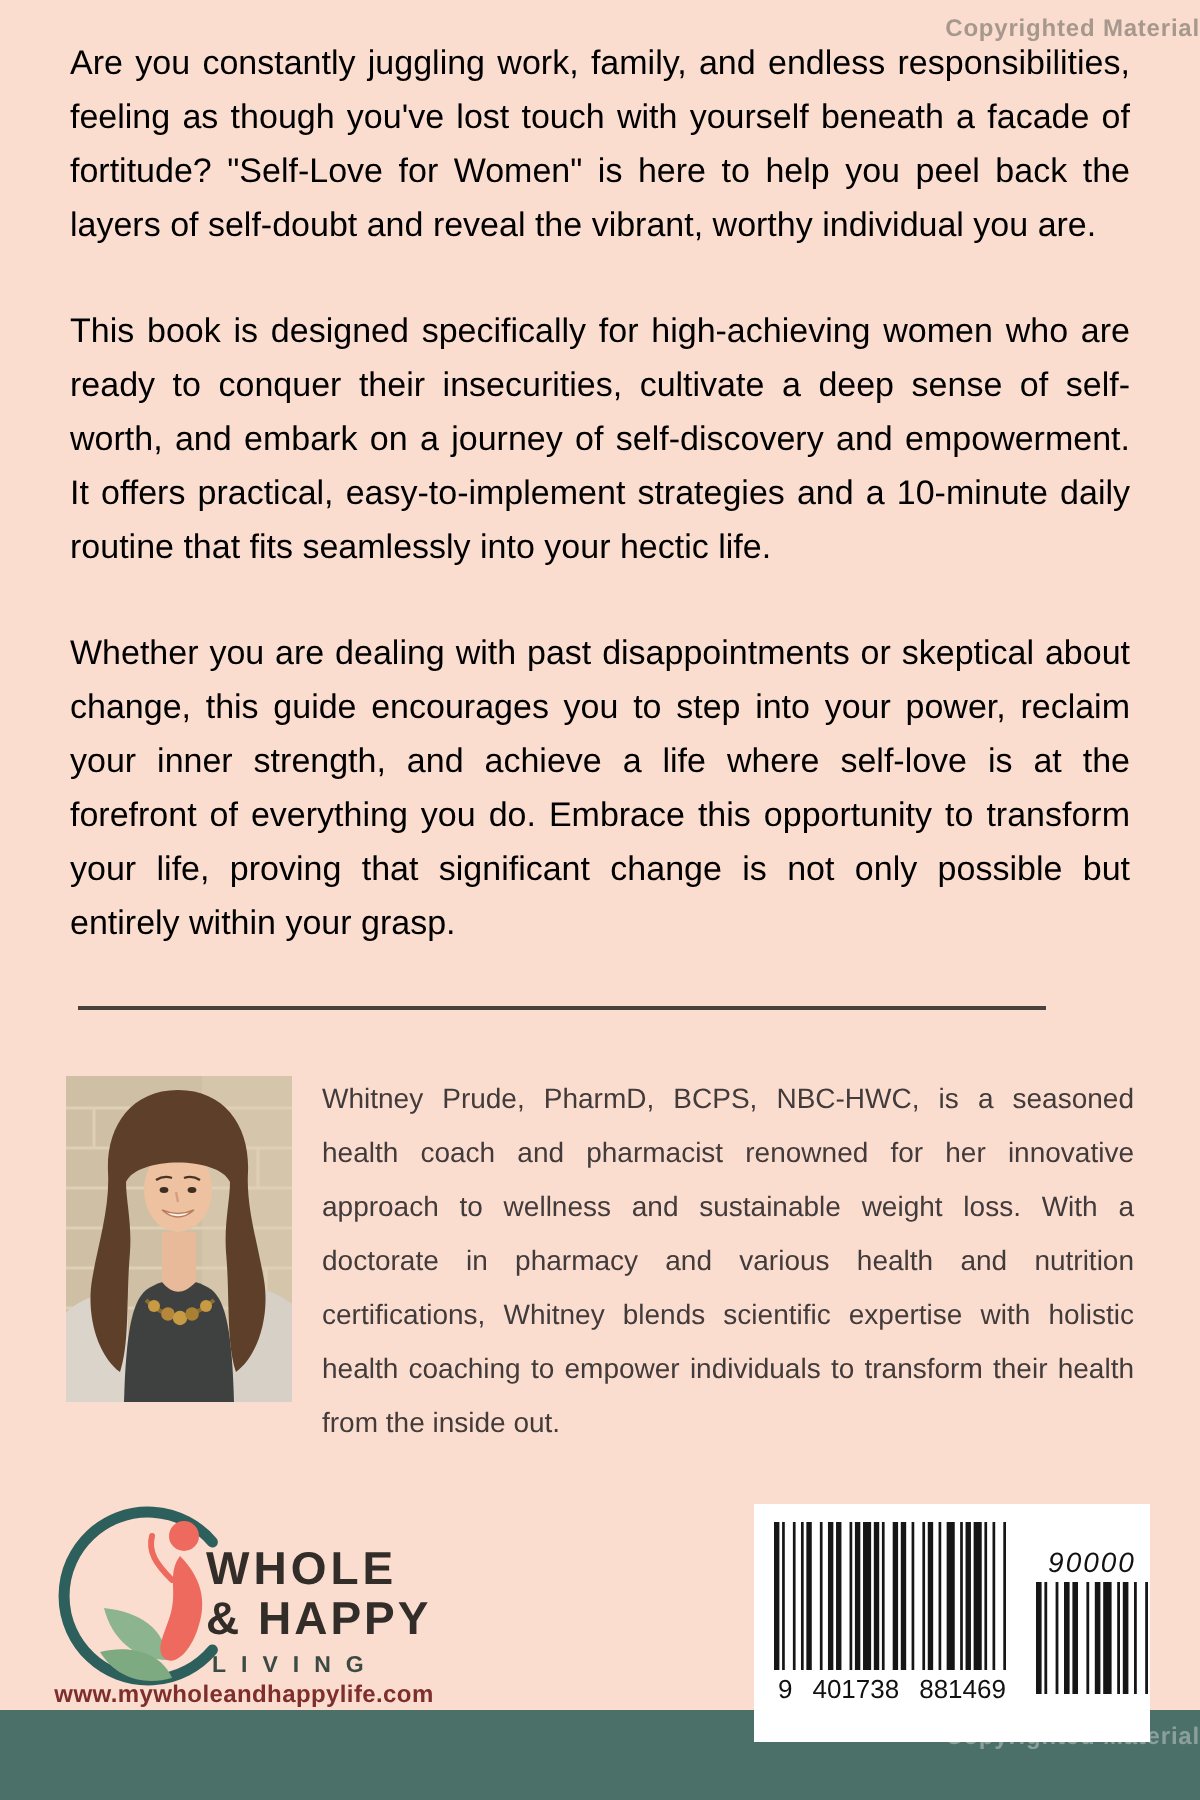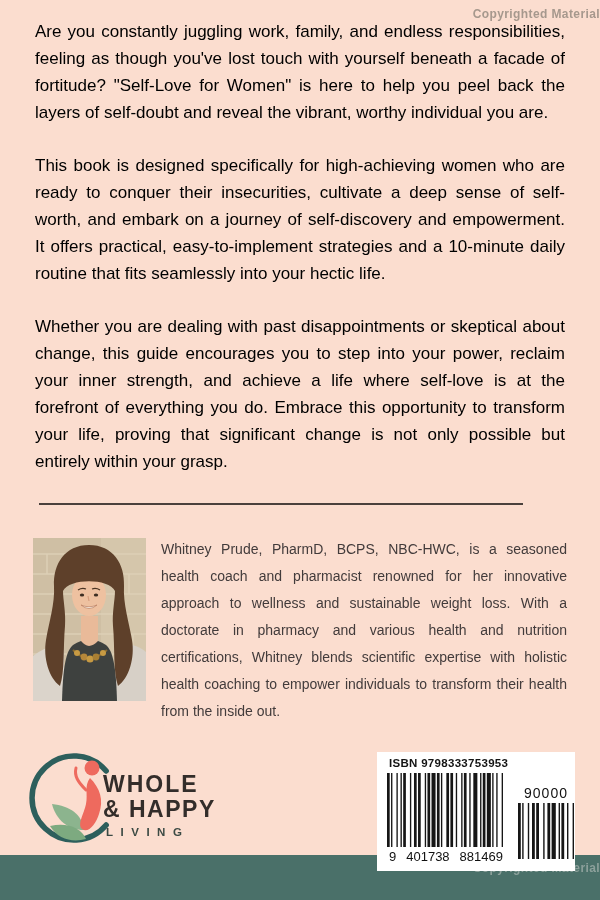--- a/index.html
+++ b/index.html
@@ -47,21 +47,21 @@
   }
   .bc-label { font-size:11.5px; font-weight:bold; color:#141414; letter-spacing:.3px; padding-left:2px; white-space:nowrap; }
   .bc-row { display:flex; margin-top:4px; }
   .bc-main { width:118px; }
   .bars { fill:#161616; display:block; }
   #bc-main-bars { width:116px; height:74px; }
   .bc-digits {
     display:flex; justify-content:space-between; width:114px;
     font-size:13px; color:#111; margin-top:2px; padding:0 2px;
   }
-  .bc-sup { margin-left:13px; width:58px; padding-top:12px; text-align:center; }
+  .bc-sup { margin-left:13px; width:58px; padding-top:12px; text-align:center;font-style:italic; }
   .bc-sup-num { font-size:14px; color:#111; margin-bottom:2px; letter-spacing:1px; }
   #bc-sup-bars { width:56px; height:56px; margin:0 auto; }
 </style>
 </head>
 <body>
 
 <div class="page">
 
   <div class="copyright top">Copyrighted Material</div>
 
@@ -120,26 +120,26 @@
     <path d="M80.2,25 A42,42 0 1 0 80.2,79" fill="none" stroke="#2d5f5c" stroke-width="5.5" stroke-linecap="round"></path>
     <path d="M58,84 C42,84 30,74 26,58 C44,60 56,68 58,84 Z" fill="#8cb48e"></path>
     <path d="M60,93 C46,97 32,93 24,80 C40,76 55,81 60,93 Z" fill="#7daa80"></path>
     <circle cx="66" cy="22" r="7.5" fill="#ee6a5e"></circle>
     <path d="M64,32 C74,42 78,54 73,68 C70,78 62,88 56,83 C51,78 58,68 60,58 C62,48 58,40 64,32 Z" fill="#ee6a5e"></path>
     <path d="M60,44 C52,36 48,30 50,22" stroke="#ee6a5e" stroke-width="3" stroke-linecap="round" fill="none"></path>
     <text x="77" y="46" font-size="23" font-weight="bold" fill="#332d2a" letter-spacing="2">WHOLE</text>
     <text x="77" y="71" font-size="23" font-weight="bold" fill="#332d2a" letter-spacing="1.5">&amp; HAPPY</text>
     <text x="80" y="90" font-size="11.5" font-weight="bold" fill="#3c4a44" letter-spacing="7.5">LIVING</text>
   </svg>
+  <div class="website">www.mywholeandhappylife.com</div>
 
   <div class="band"></div>
   <div class="copyright bottom">Copyrighted Material</div>
 
   <div class="barcode">
-    <div class="bc-label">ISBN 9798333753953</div>
     <div class="bc-row">
       <div class="bc-main">
         <svg id="bc-main-bars" class="bars" xmlns="http://www.w3.org/2000/svg" viewBox="0 0 86 74" preserveAspectRatio="none">
             <rect x="0" y="0" width="2" height="74"></rect>
             <rect x="3" y="0" width="1" height="74"></rect>
             <rect x="7" y="0" width="1" height="74"></rect>
             <rect x="10" y="0" width="1" height="74"></rect>
             <rect x="12" y="0" width="2" height="74"></rect>
             <rect x="17" y="0" width="1" height="74"></rect>
             <rect x="20" y="0" width="2" height="74"></rect>

